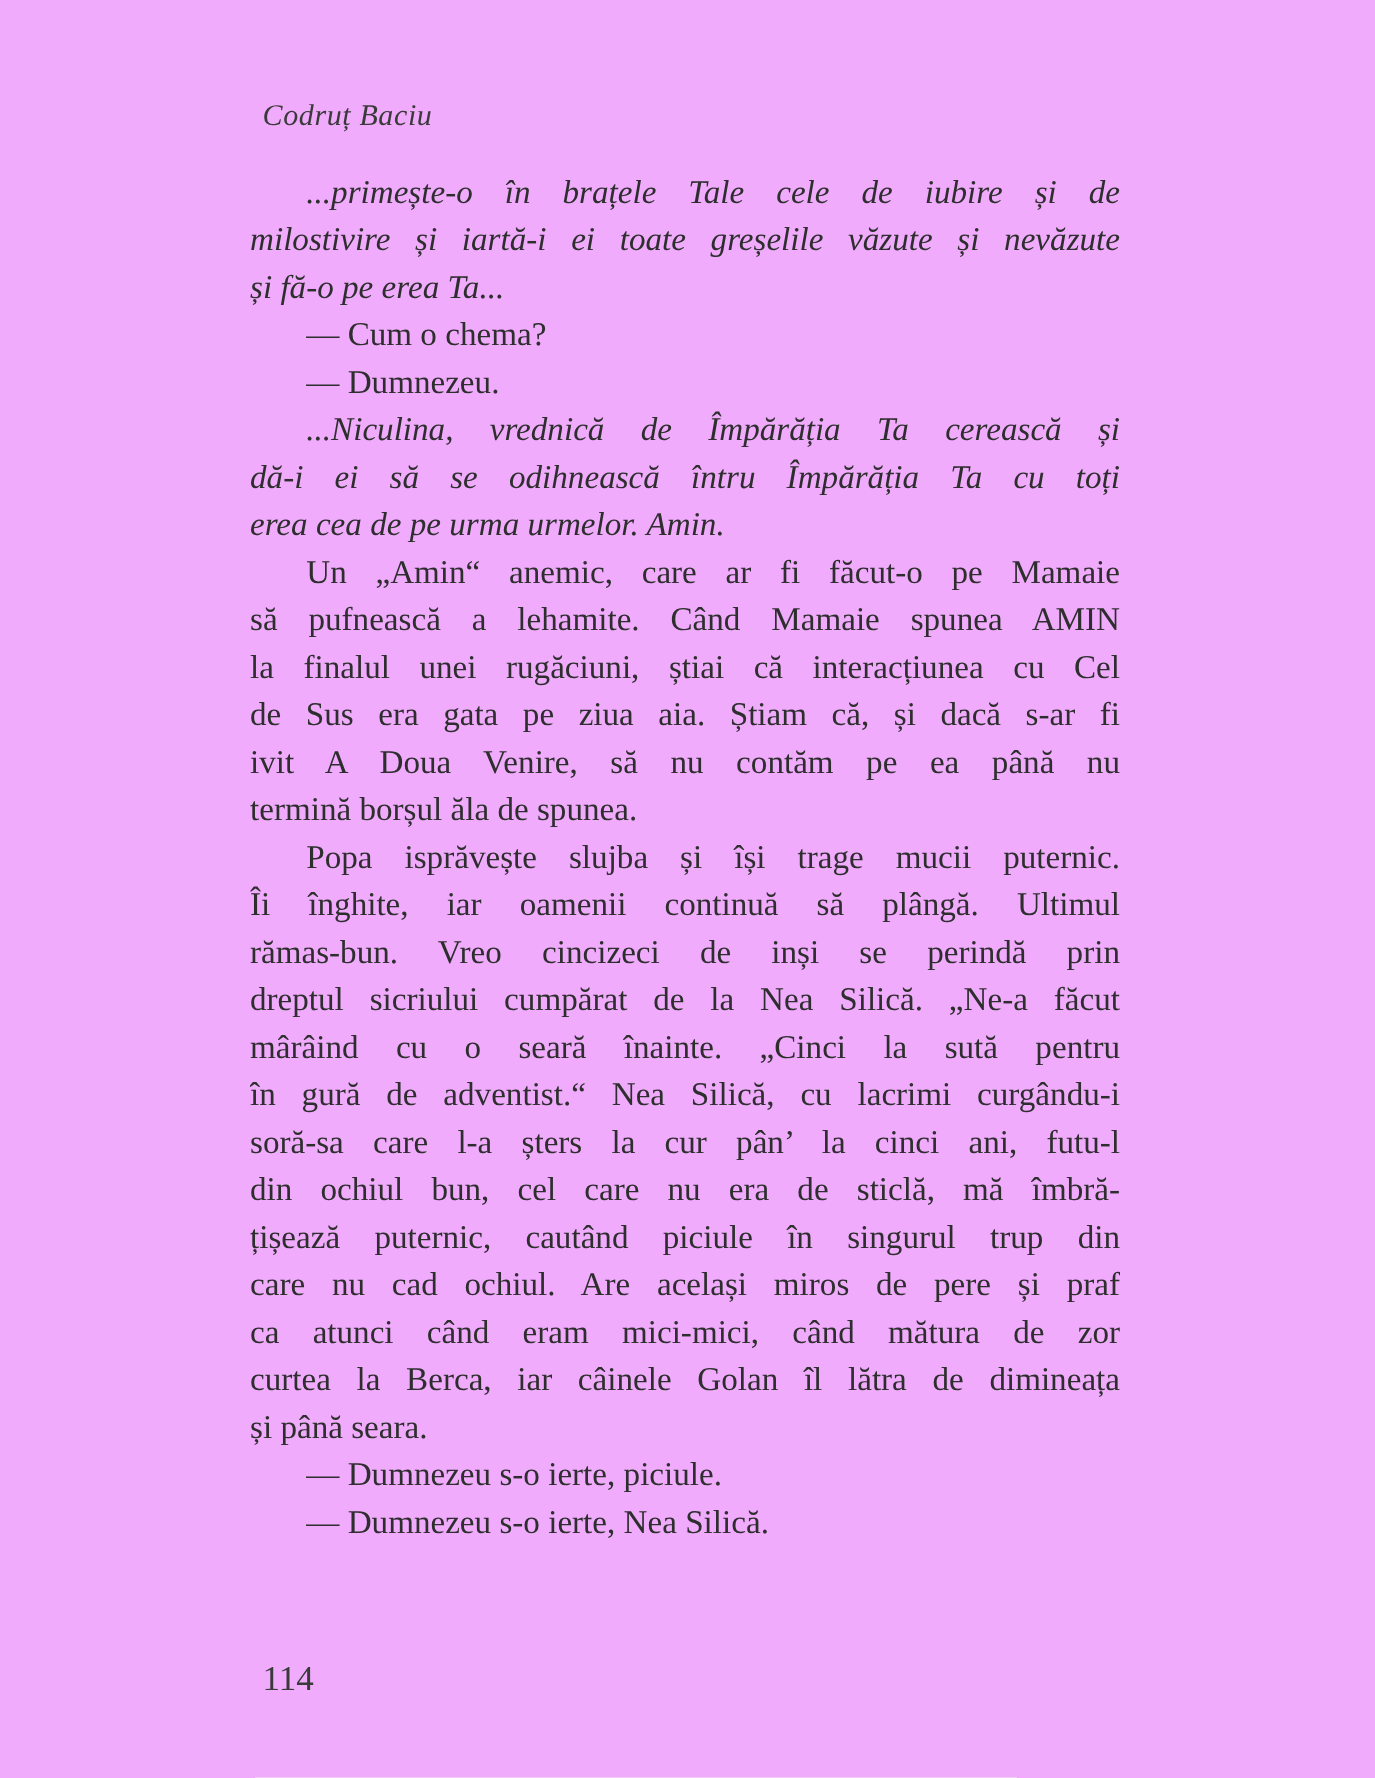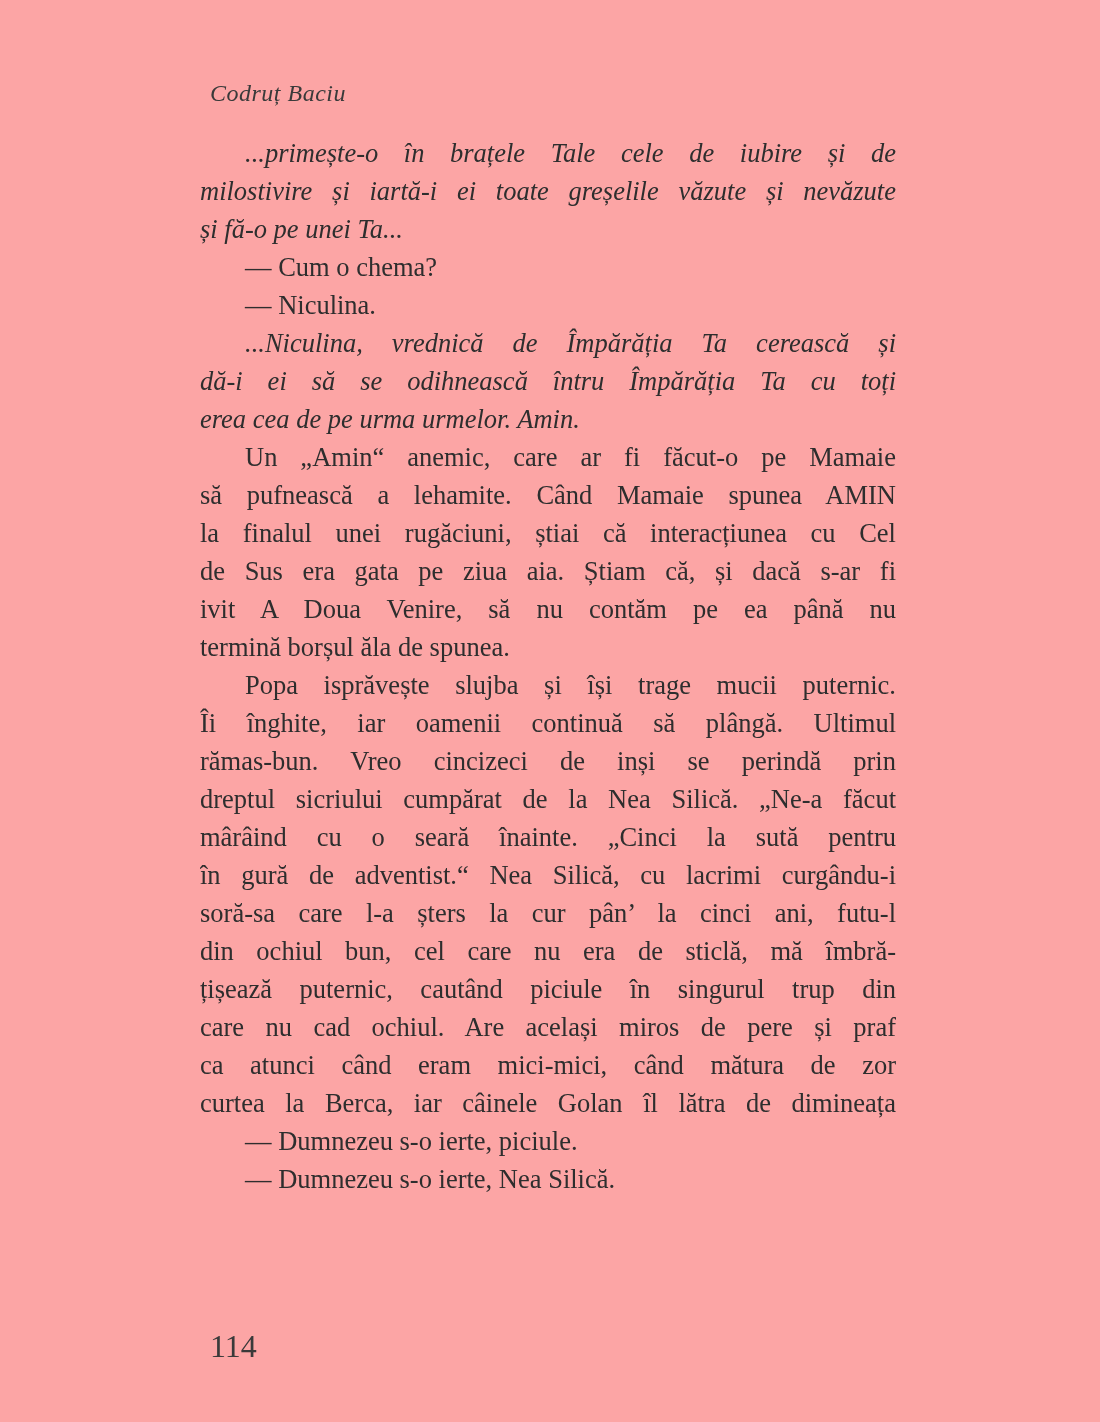--- a/index.html
+++ b/index.html
@@ -1,21 +1,21 @@
 <!DOCTYPE html>
 <html><head>
 <meta charset="utf-8">
 <style>
   html, body { margin: 0; padding: 0; background: #e8e8e8; }
   .page {
     position: relative;
     width: 1100px;
     height: 1422px;
     margin: 0 auto;
-    background: #fca5a5;
+    background: #f0abfc;
     font-family: "Liberation Serif", serif;
     color: #2e2e2e;
     overflow: hidden;
   }
   .running-header {
     position: absolute;
     left: 210px;
     top: 80px;
     font-style: italic;
     font-size: 24px;
@@ -41,41 +41,41 @@
   .line.justify {
     white-space: normal;
     text-align: justify;
     text-align-last: justify;
   }
   .line.indent { text-indent: 45px; }
   .page-number {
     position: absolute;
     left: 210px;
     top: 1328px;
-    font-size: 32px;
+    font-size: 28px;
     color: #3a3a3a;
   }
 </style>
 </head>
 <body>
 
 <div class="page">
   <div class="running-header">Codruț Baciu</div>
 
   <div class="text-body" id="text-body">
       <div class="paragraph italic">
         <div class="line justify indent">...primește-o în brațele Tale cele de iubire și de</div>
         <div class="line justify">milostivire și iartă-i ei toate greșelile văzute și nevăzute</div>
-        <div class="line">și fă-o pe unei Ta...</div>
+        <div class="line">și fă-o pe erea Ta...</div>
       </div>
       <div class="paragraph">
         <div class="line indent">— Cum o chema?</div>
       </div>
       <div class="paragraph">
-        <div class="line indent">— Niculina.</div>
+        <div class="line indent">— Dumnezeu.</div>
       </div>
       <div class="paragraph italic">
         <div class="line justify indent">...Niculina, vrednică de Împărăția Ta cerească și</div>
         <div class="line justify">dă-i ei să se odihnească întru Împărăția Ta cu toți</div>
         <div class="line">erea cea de pe urma urmelor. Amin.</div>
       </div>
       <div class="paragraph">
         <div class="line justify indent">Un „Amin“ anemic, care ar fi făcut-o pe Mamaie</div>
         <div class="line justify">să pufnească a lehamite. Când Mamaie spunea AMIN</div>
         <div class="line justify">la finalul unei rugăciuni, știai că interacțiunea cu Cel</div>
@@ -89,20 +89,21 @@
         <div class="line justify">rămas-bun. Vreo cincizeci de inși se perindă prin</div>
         <div class="line justify">dreptul sicriului cumpărat de la Nea Silică. „Ne-a făcut</div>
         <div class="line justify">mârâind cu o seară înainte. „Cinci la sută pentru</div>
         <div class="line justify">în gură de adventist.“ Nea Silică, cu lacrimi curgându-i</div>
         <div class="line justify">soră-sa care l-a șters la cur pân’ la cinci ani, futu-l</div>
         <div class="line justify">din ochiul bun, cel care nu era de sticlă, mă îmbră-</div>
         <div class="line justify">țișează puternic, cautând piciule în singurul trup din</div>
         <div class="line justify">care nu cad ochiul. Are același miros de pere și praf</div>
         <div class="line justify">ca atunci când eram mici-mici, când mătura de zor</div>
         <div class="line justify">curtea la Berca, iar câinele Golan îl lătra de dimineața</div>
+        <div class="line">și până seara.</div>
       </div>
       <div class="paragraph">
         <div class="line indent">— Dumnezeu s-o ierte, piciule.</div>
       </div>
       <div class="paragraph">
         <div class="line indent">— Dumnezeu s-o ierte, Nea Silică.</div>
       </div>
     </div>
 
   <div class="page-number">114</div>

